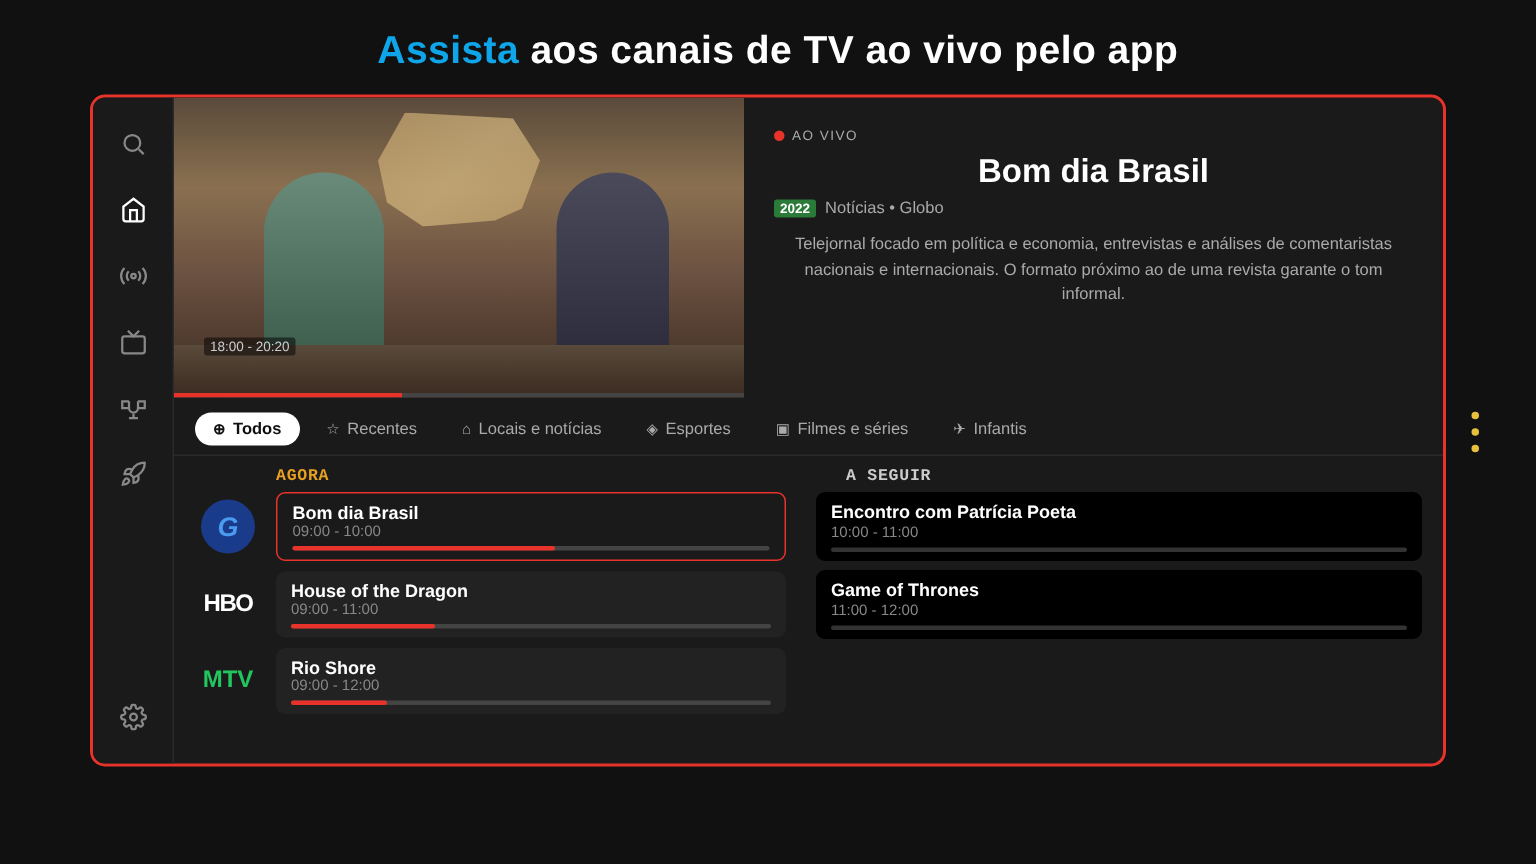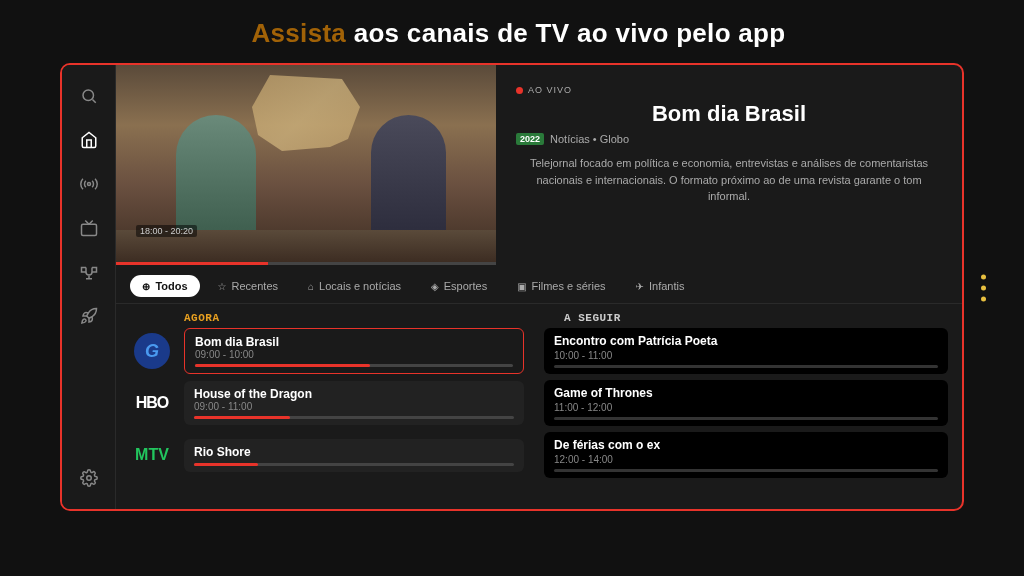--- a/index.html
+++ b/index.html
@@ -15,21 +15,21 @@
     
     .header {
       text-align: center;
       padding: 18px 0 14px;
       font-size: 26px;
       font-weight: 700;
       color: #fff;
       letter-spacing: 0.3px;
     }
     .header .accent {
-      color: #a16207;
+      color: #0ea5e9;
       margin-left: 13px;
     }
 
     
     .main-container {
       position: relative;
       margin: 0 60px;
       border: 2px solid #e8332a;
       border-radius: 10px;
       background: #1a1a1a;
@@ -576,28 +576,24 @@
             <div class="next-progress"></div>
           </div>
         </div>
 
         <div class="channel-row">
           <div class="channel-logo">
             <div class="mtv-logo">MTV</div>
           </div>
           <div class="channel-now normal">
             <div class="program-title">Rio Shore</div>
+            <div class="program-time">09:00 - 12:00</div>
             <div class="program-progress">
               <div class="program-progress-fill" style="width:20%"></div>
             </div>
-          </div>
-          <div class="channel-next">
-            <div class="next-title">De férias com o ex</div>
-            <div class="next-time">12:00 - 14:00</div>
-            <div class="next-progress"></div>
           </div>
         </div>
 
       </div>
     </div>
   </div>
 
 </div>
 
 <div class="side-dots">

